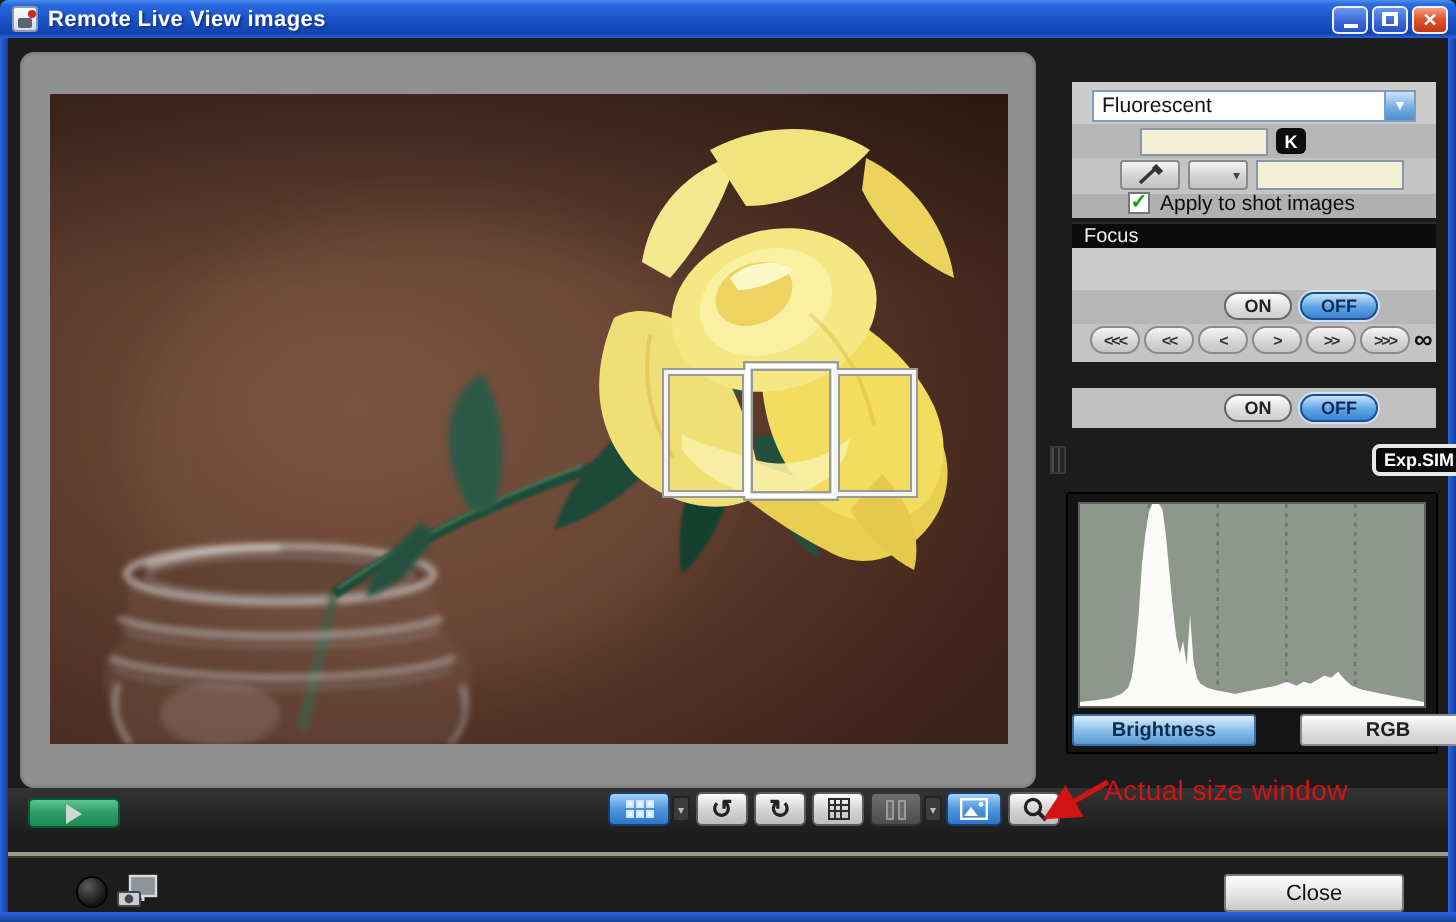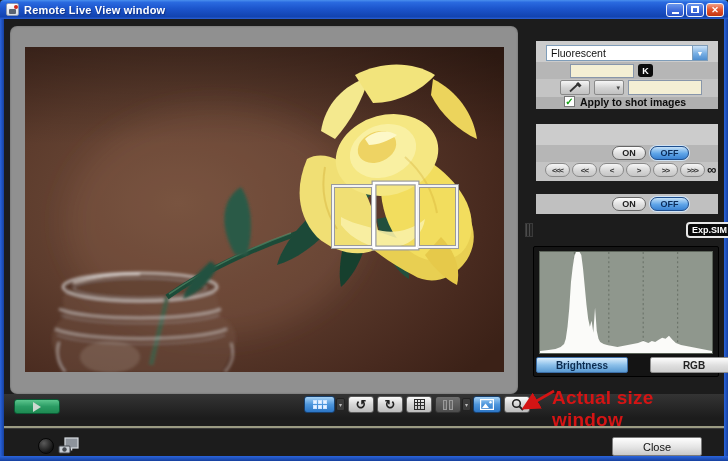--- a/index.html
+++ b/index.html
@@ -47,21 +47,21 @@
   .afgrid{display:grid;grid-template-columns:repeat(3,4px);grid-template-rows:repeat(2,4px);gap:1px;}
   .afgrid i{background:#eaf4ff;border:1px solid #cfe4ff;}
   .icon-grid{width:11px;height:11px;border:1px solid #2c2c2c;
     background:
      linear-gradient(90deg,transparent 0 2px,#2c2c2c 2px 3px,transparent 3px 5px,#2c2c2c 5px 6px,transparent 6px 9px) ,
      linear-gradient(transparent 0 2px,#2c2c2c 2px 3px,transparent 3px 5px,#2c2c2c 5px 6px,transparent 6px 9px);}
   .split-ic{display:flex;gap:2px;}
   .split-ic i{width:4px;height:10px;border:1px solid #9a9a9a;background:#6a6a6a;}
 
   
-  .annot-text{left:552px;top:387px;color:#d41414;font-size:19px;font-weight:bold;letter-spacing:.2px;}
+  .annot-text{left:552px;top:387px;color:#d41414;font-size:14px;font-weight:normal;letter-spacing:.2px;}
 
   
   .hdr{width:182px;height:13px;left:536px;background:#0b0b0b;color:#f2f2f2;font-size:10px;
     padding:1px 6px 0;border-top:1px solid #2c2c2c;}
   .body{width:182px;left:536px;}
   .sel{height:16px;background:#fff;border:1px solid #7f9db9;display:flex;align-items:center;}
   .sel .txt{flex:1;font-size:10.5px;color:#111;padding-left:4px;white-space:nowrap;overflow:hidden;}
   .sel .arrow{width:15px;height:100%;background:linear-gradient(#cde3f8,#76aee4 55%,#4e8ed0);
     border-left:1px solid #7f9db9;color:#fff;font-size:7px;display:flex;align-items:center;justify-content:center;}
   .cream{background:#f4efd4;border:1px solid #8896aa;}
@@ -106,21 +106,21 @@
 </head>
 <body>
 
 <div class="win">
 
   <div class="abs titlebar">
     <span class="app-icon">
         <span class="cam"></span>
         <span class="dot"></span>
       </span>
-    <span class="title-text">Remote Live View window</span>
+    <span class="title-text">Remote Live View images</span>
     <span class="winbtns">
       <span class="wbtn min">
           <span class="glyph-min"></span>
         </span>
       <span class="wbtn max">
           <span class="glyph-max"></span>
         </span>
       <span class="wbtn close">✕</span>
     </span>
   </div>
@@ -274,22 +274,23 @@
   <span class="abs kbadge" style="left:638px;top:64px;width:15px;height:13px;">K</span>
   <div class="abs gbtn" style="left:560px;top:80px;width:30px;height:15px;">
     <svg width="15" height="11">
       <line x1="2" y1="9.5" x2="9.5" y2="2.5" stroke="#333" stroke-width="1.8"></line>
       <line x1="9" y1="1" x2="12.5" y2="4.5" stroke="#333" stroke-width="3"></line>
     </svg>
   </div>
   <div class="abs gbtn" style="left:594px;top:80px;width:30px;height:15px;justify-content:flex-end;padding-right:3px;font-size:7px;color:#444;">▾</div>
   <input class="abs cream" style="left: 628px; top: 80px; width: 74px; height: 15px;" value="">
   <span class="abs chk" style="left:564px;top:96px;">✓</span>
-  <span class="abs lbl" style="left:580px;top:96px;font-weight:bold;">Apply to shot images</span>
-
+  <span class="abs lbl" style="left:580px;top:96px;">Apply to shot images</span>
+
+  <div class="abs hdr" style="top:111px;">Focus</div>
   <div class="abs body" style="top:124px;height:57px;background:linear-gradient(#cccccc 0 21px,#b6b6b6 21px 38px,#c4c4c4 38px 100%);"></div>
   <span class="abs pill on" style="left:612px;top:146px;width:34px;height:14px;">ON</span>
   <span class="abs pill off" style="left:650px;top:146px;width:39px;height:14px;">OFF</span>
   <span class="abs pill step" style="left:545px;top:163px;width:25px;height:14px;">&lt;&lt;&lt;</span>
   <span class="abs pill step" style="left:572px;top:163px;width:25px;height:14px;">&lt;&lt;</span>
   <span class="abs pill step" style="left:599px;top:163px;width:25px;height:14px;">&lt;</span>
   <span class="abs pill step" style="left:626px;top:163px;width:25px;height:14px;">&gt;</span>
   <span class="abs pill step" style="left:653px;top:163px;width:25px;height:14px;">&gt;&gt;</span>
   <span class="abs pill step" style="left:680px;top:163px;width:25px;height:14px;">&gt;&gt;&gt;</span>
   <span class="abs inf" style="left:707px;top:162px;">∞</span>

